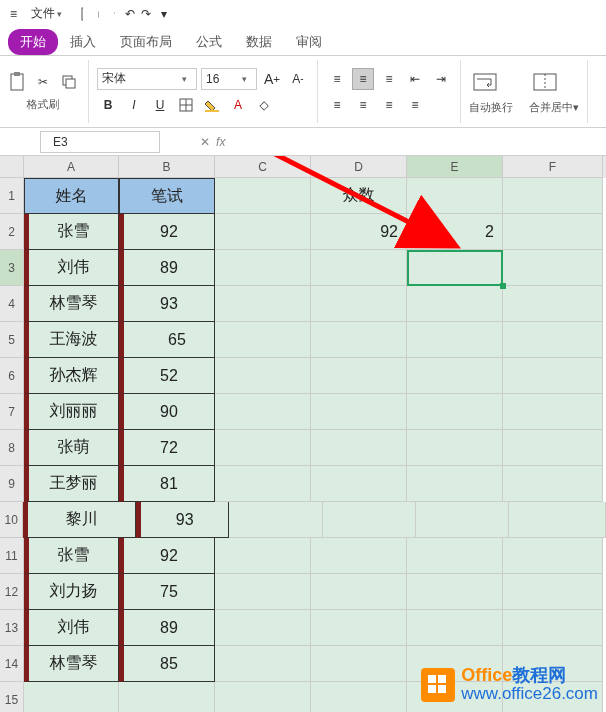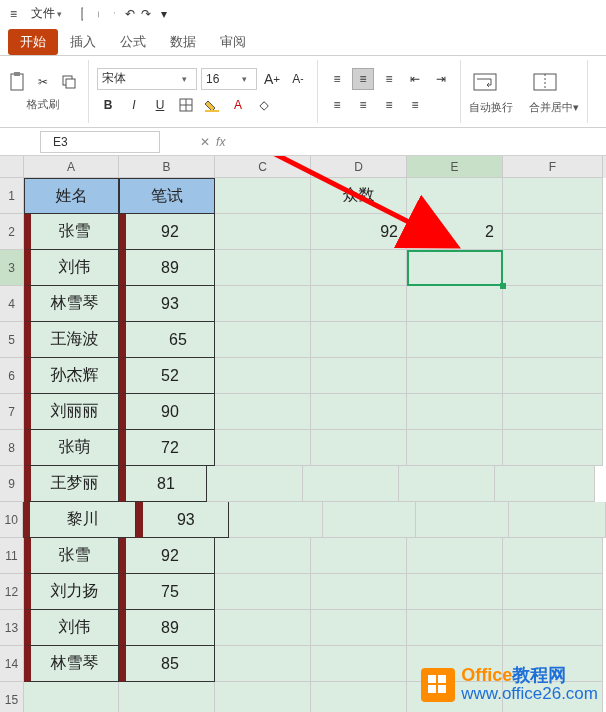--- a/index.html
+++ b/index.html
@@ -2,21 +2,21 @@
 <html><head>
 <meta charset="utf-8">
 <style>
 *{box-sizing:border-box;margin:0;padding:0;font-family:"Microsoft YaHei",Arial,sans-serif}
 body{width:606px;height:712px;background:#fff;position:relative;overflow:hidden;font-size:12px;color:#333}
 .menubar{height:28px;display:flex;align-items:center;padding:0 4px;gap:2px;border-bottom:1px solid transparent}
 .mb-item{padding:2px 6px;display:flex;align-items:center;gap:2px}
 .mb-icon{width:14px;height:14px;display:inline-flex;align-items:center;justify-content:center}
 .tabs{height:28px;display:flex;align-items:flex-end;gap:0;padding-left:8px;border-bottom:1px solid #d0d0d0}
 .tab{padding:4px 12px;font-size:13px;color:#555;cursor:pointer}
-.tab.active{background:#c2410c;color:#fff;border-radius:3px}
+.tab.active{background:#a21caf;color:#fff;border-radius:12px}
 .ribbon{height:72px;border-bottom:1px solid #d0d0d0;display:flex;align-items:center;padding:4px 6px;gap:8px}
 .rgroup{display:flex;flex-direction:column;gap:4px;height:100%;justify-content:center;border-right:1px solid #e0e0e0;padding-right:8px}
 .rgroup.noborder{border-right:none}
 .rrow{display:flex;align-items:center;gap:4px}
 .rbtn{width:22px;height:22px;display:flex;align-items:center;justify-content:center;border:1px solid transparent;cursor:pointer}
 .rbtn.active{background:#d0d0d0;border-color:#aaa}
 .biglabel{font-size:11px;color:#555;text-align:center}
 .fontsel{width:100px;height:22px;border:1px solid #ccc;padding:0 4px;display:flex;align-items:center;font-size:12px;background:#fff}
 .sizesel{width:56px;height:22px;border:1px solid #ccc;padding:0 4px;display:flex;align-items:center;font-size:12px;background:#fff}
 .dd{width:10px;font-size:9px;color:#666;margin-left:auto}
@@ -26,21 +26,21 @@
 .grid{position:relative;height:560px;overflow:hidden}
 .colhdrs{display:flex;height:22px;background:#e8e8e8}
 .corner{width:24px;border-right:1px solid #ccc;border-bottom:1px solid #ccc;background:#e8e8e8}
 .ch{border-right:1px solid #ccc;border-bottom:1px solid #ccc;text-align:center;line-height:22px;font-size:12px;color:#555;background:#e8e8e8}
 .ch.sel{background:#c8e0c8}
 .rows{}
 .row{display:flex;height:36px}
 .rh{width:24px;border-right:1px solid #ccc;border-bottom:1px solid #ccc;background:#e8e8e8;text-align:center;line-height:36px;font-size:12px;color:#555}
 .rh.sel{background:#c8e0c8}
 .cell{border-right:1px solid #ccc;border-bottom:1px solid #ccc;background:#dbece0;display:flex;align-items:center;justify-content:center;font-size:16px;color:#222}
-.cell.tbl{background:#dbece0;border-right:1px solid #333;border-bottom:1px solid #333;border-left:7px solid #7f1d1d}
+.cell.tbl{background:#dbece0;border-right:1px solid #333;border-bottom:1px solid #333;border-left:5px solid #7f1d1d}
 .cell.tblhdr{background:#9dc3e6;border:1px solid #333;font-weight:normal}
 .cell.right{justify-content:flex-end;padding-right:8px}
 .selbox{position:absolute;border:2px solid #23a35d;pointer-events:none}
 .selhandle{position:absolute;width:6px;height:6px;background:#23a35d;pointer-events:none}
 .arrow{position:absolute;pointer-events:none}
 .watermark{position:absolute;right:8px;bottom:12px;display:flex;align-items:center;gap:6px}
 .wm-icon{width:34px;height:34px;background:#ff8c00;border-radius:4px;display:flex;align-items:center;justify-content:center;color:#fff;font-size:10px}
 .wm-txt{display:flex;flex-direction:column;line-height:1.1}
 .wm-top{font-size:18px;font-weight:bold}
 .wm-top .o{color:#ff8c00}.wm-top .c{color:#1e6fd9}
@@ -75,20 +75,21 @@
       </svg>
     </span>
   <span class="mb-item mb-icon">↶</span>
   <span class="mb-item mb-icon">↷</span>
   <span class="mb-item">▾</span>
 </div>
 
 <div class="tabs">
   <div class="tab active">开始</div>
   <div class="tab">插入</div>
+  <div class="tab">页面布局</div>
   <div class="tab">公式</div>
   <div class="tab">数据</div>
   <div class="tab">审阅</div>
 </div>
 
 <div class="ribbon">
   <div class="rgroup">
     <div class="rrow">
       <span class="rbtn">
           <svg width="22" height="22">
@@ -274,21 +275,21 @@
         <div class="cell tbl" style="width: 95px;">张萌</div>
         <div class="cell tbl" style="width: 96px;">72</div>
         <div class="cell" style="width: 96px;"></div>
         <div class="cell" style="width: 96px;"></div>
         <div class="cell" style="width: 96px;"></div>
         <div class="cell" style="width: 100px;"></div>
       </div>
       <div class="row">
         <div class="rh">9</div>
         <div class="cell tbl" style="width: 95px;">王梦丽</div>
-        <div class="cell tbl" style="width: 88px;">81</div>
+        <div class="cell tbl" style="width: 96px;">81</div>
         <div class="cell" style="width: 96px;"></div>
         <div class="cell" style="width: 96px;"></div>
         <div class="cell" style="width: 96px;"></div>
         <div class="cell" style="width: 100px;"></div>
       </div>
       <div class="row">
         <div class="rh">10</div>
         <div class="cell tbl" style="width: 116px;">黎川</div>
         <div class="cell tbl" style="width: 96px;">93</div>
         <div class="cell" style="width: 96px;"></div>

